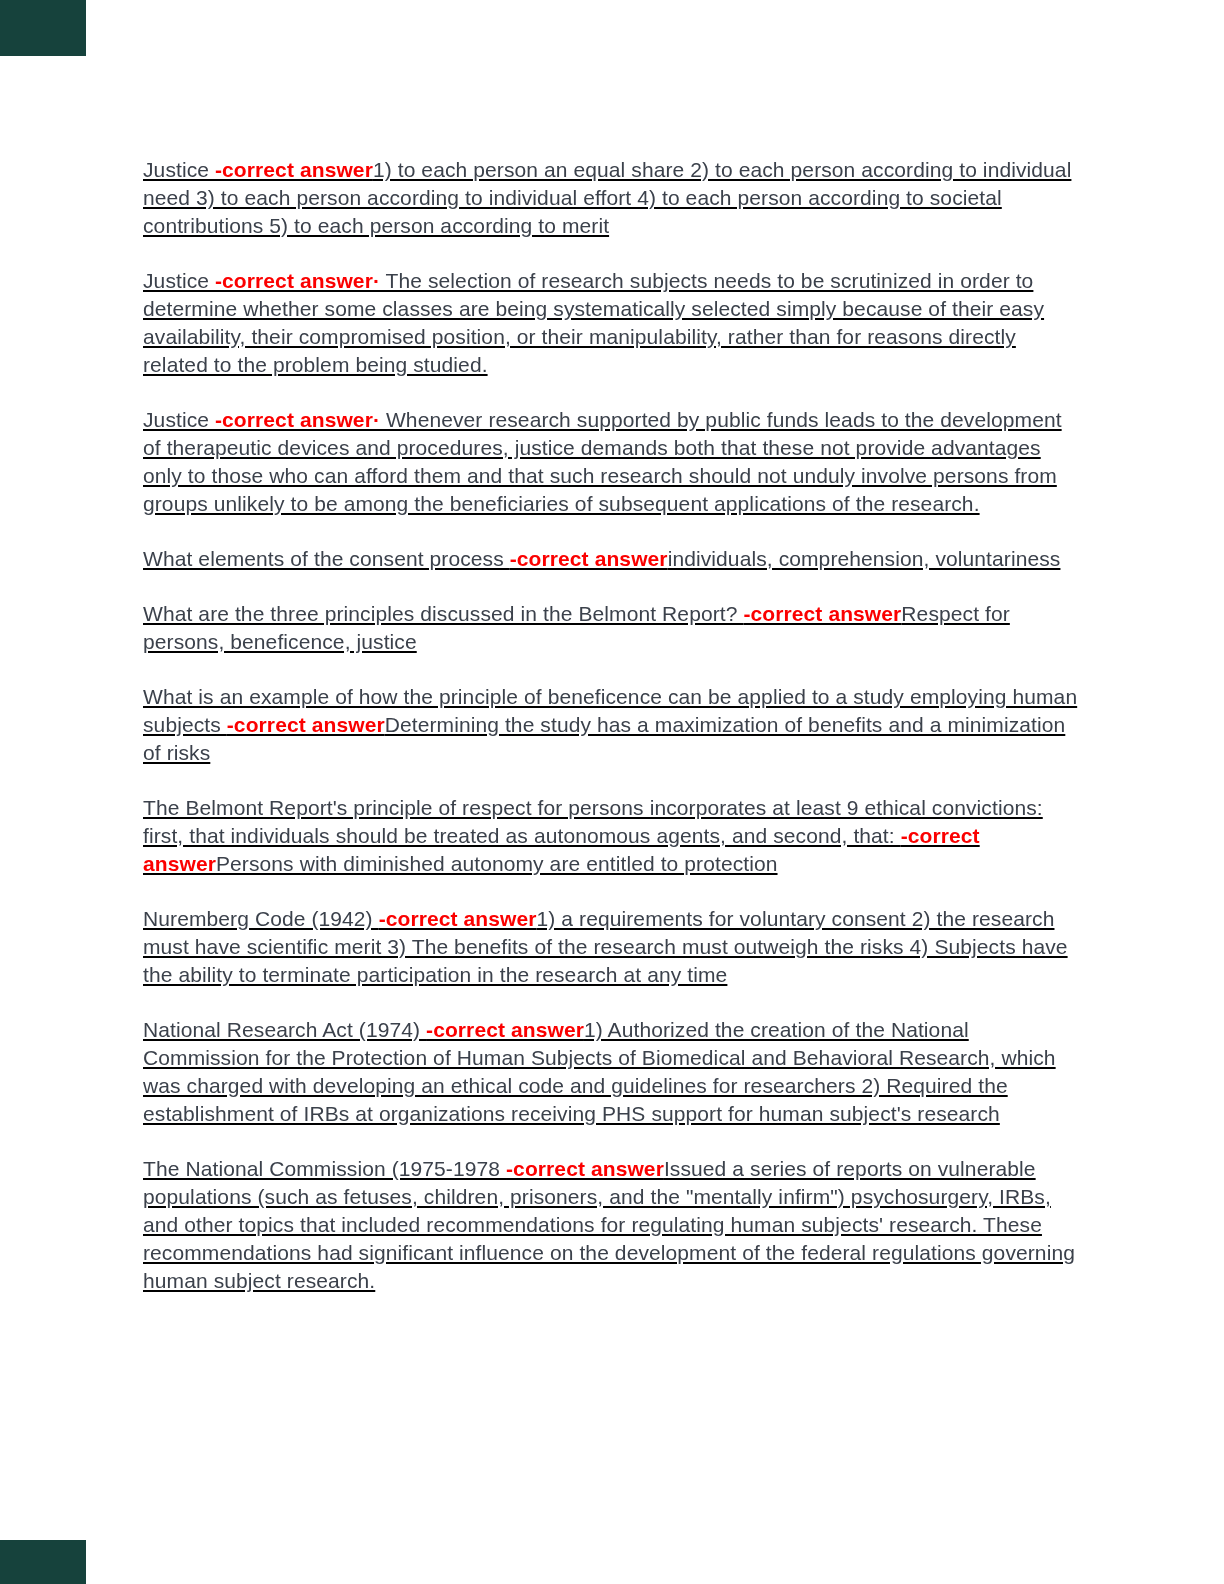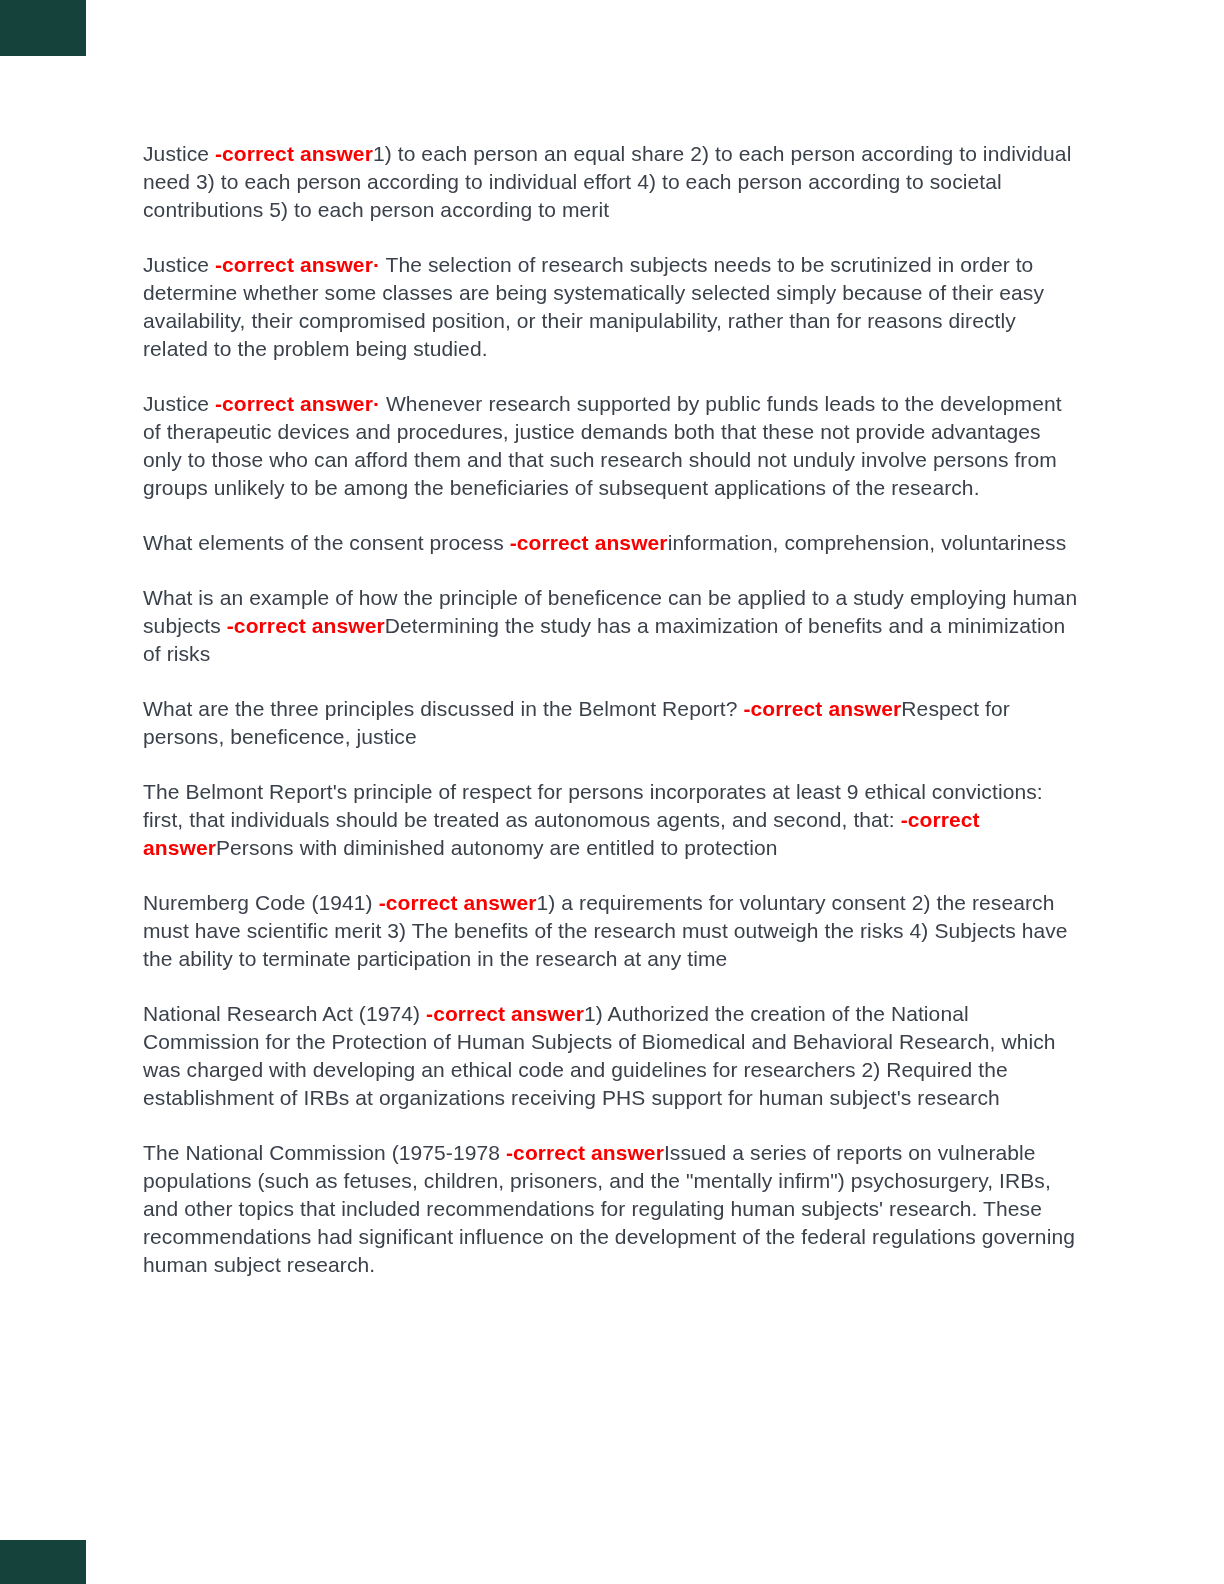--- a/index.html
+++ b/index.html
@@ -18,22 +18,23 @@
   .corner {
     position: absolute;
     left: 0;
     width: 86px;
   }
   .corner.top    { top: 0;    height: 56px; }
   .corner.bottom { bottom: 0; height: 44px; }
   .content {
     position: absolute;
     left: 143px;
-    top: 140px;
+    top: 156px;
     width: 942px;
+    text-decoration: underline;
   }
   .content p {
     margin: 0 0 27px 0;
     font-size: 21px;
     line-height: 28px;
     font-weight: 400;
     letter-spacing: 0.1px;
   }
   .body-text {
     color: var(--text-color, #3b414b);
@@ -46,21 +47,21 @@
 </head>
 <body>
 
 <div class="page" style="background: rgb(255, 255, 255);">
   <div class="corner top" style="background: rgb(22, 66, 60);"></div>
   <div class="corner bottom" style="background: rgb(22, 66, 60);"></div>
   <div class="content">
       <p><span class="body-text">Justice </span><span class="answer-marker">-correct answer</span><span class="body-text">1) to each person an equal share 2) to each person according to individual need 3) to each person according to individual effort 4) to each person according to societal contributions 5) to each person according to merit</span></p>
       <p><span class="body-text">Justice </span><span class="answer-marker">-correct answer·</span><span class="body-text"> The selection of research subjects needs to be scrutinized in order to determine whether some classes are being systematically selected simply because of their easy availability, their compromised position, or their manipulability, rather than for reasons directly related to the problem being studied.</span></p>
       <p><span class="body-text">Justice </span><span class="answer-marker">-correct answer·</span><span class="body-text"> Whenever research supported by public funds leads to the development of therapeutic devices and procedures, justice demands both that these not provide advantages only to those who can afford them and that such research should not unduly involve persons from groups unlikely to be among the beneficiaries of subsequent applications of the research.</span></p>
-      <p><span class="body-text">What elements of the consent process </span><span class="answer-marker">-correct answer</span><span class="body-text">information, comprehension, voluntariness</span></p>
+      <p><span class="body-text">What elements of the consent process </span><span class="answer-marker">-correct answer</span><span class="body-text">individuals, comprehension, voluntariness</span></p>
+      <p><span class="body-text">What are the three principles discussed in the Belmont Report? </span><span class="answer-marker">-correct answer</span><span class="body-text">Respect for persons, beneficence, justice</span></p>
       <p><span class="body-text">What is an example of how the principle of beneficence can be applied to a study employing human subjects </span><span class="answer-marker">-correct answer</span><span class="body-text">Determining the study has a maximization of benefits and a minimization of risks</span></p>
-      <p><span class="body-text">What are the three principles discussed in the Belmont Report? </span><span class="answer-marker">-correct answer</span><span class="body-text">Respect for persons, beneficence, justice</span></p>
       <p><span class="body-text">The Belmont Report's principle of respect for persons incorporates at least 9 ethical convictions: first, that individuals should be treated as autonomous agents, and second, that: </span><span class="answer-marker">-correct answer</span><span class="body-text">Persons with diminished autonomy are entitled to protection</span></p>
-      <p><span class="body-text">Nuremberg Code (1941) </span><span class="answer-marker">-correct answer</span><span class="body-text">1) a requirements for voluntary consent 2) the research must have scientific merit 3) The benefits of the research must outweigh the risks 4) Subjects have the ability to terminate participation in the research at any time</span></p>
+      <p><span class="body-text">Nuremberg Code (1942) </span><span class="answer-marker">-correct answer</span><span class="body-text">1) a requirements for voluntary consent 2) the research must have scientific merit 3) The benefits of the research must outweigh the risks 4) Subjects have the ability to terminate participation in the research at any time</span></p>
       <p><span class="body-text">National Research Act (1974) </span><span class="answer-marker">-correct answer</span><span class="body-text">1) Authorized the creation of the National Commission for the Protection of Human Subjects of Biomedical and Behavioral Research, which was charged with developing an ethical code and guidelines for researchers 2) Required the establishment of IRBs at organizations receiving PHS support for human subject's research</span></p>
       <p><span class="body-text">The National Commission (1975-1978 </span><span class="answer-marker">-correct answer</span><span class="body-text">Issued a series of reports on vulnerable populations (such as fetuses, children, prisoners, and the "mentally infirm") psychosurgery, IRBs, and other topics that included recommendations for regulating human subjects' research. These recommendations had significant influence on the development of the federal regulations governing human subject research.</span></p>
     </div>
 </div>
 
 </body></html>

